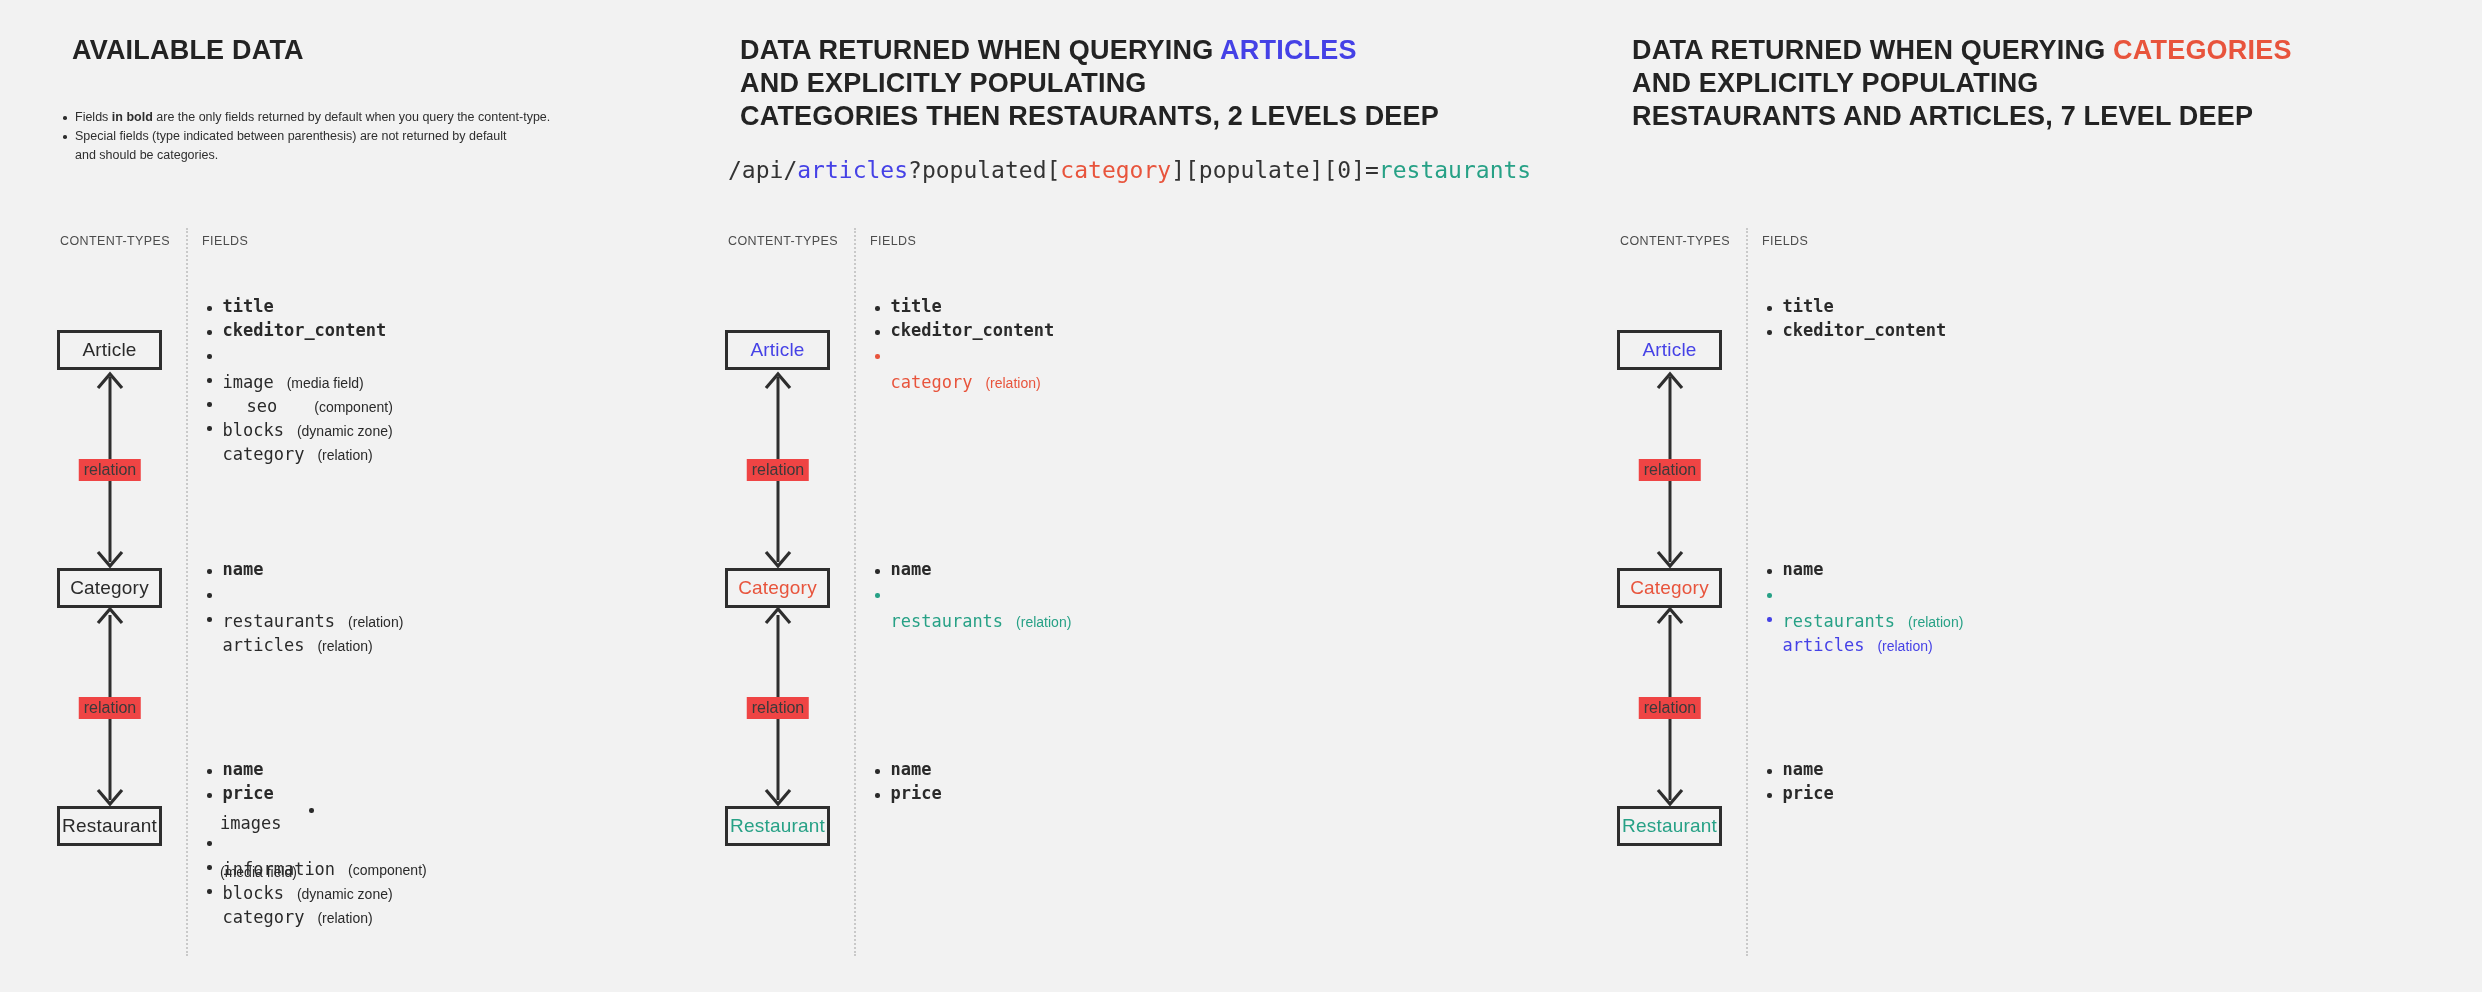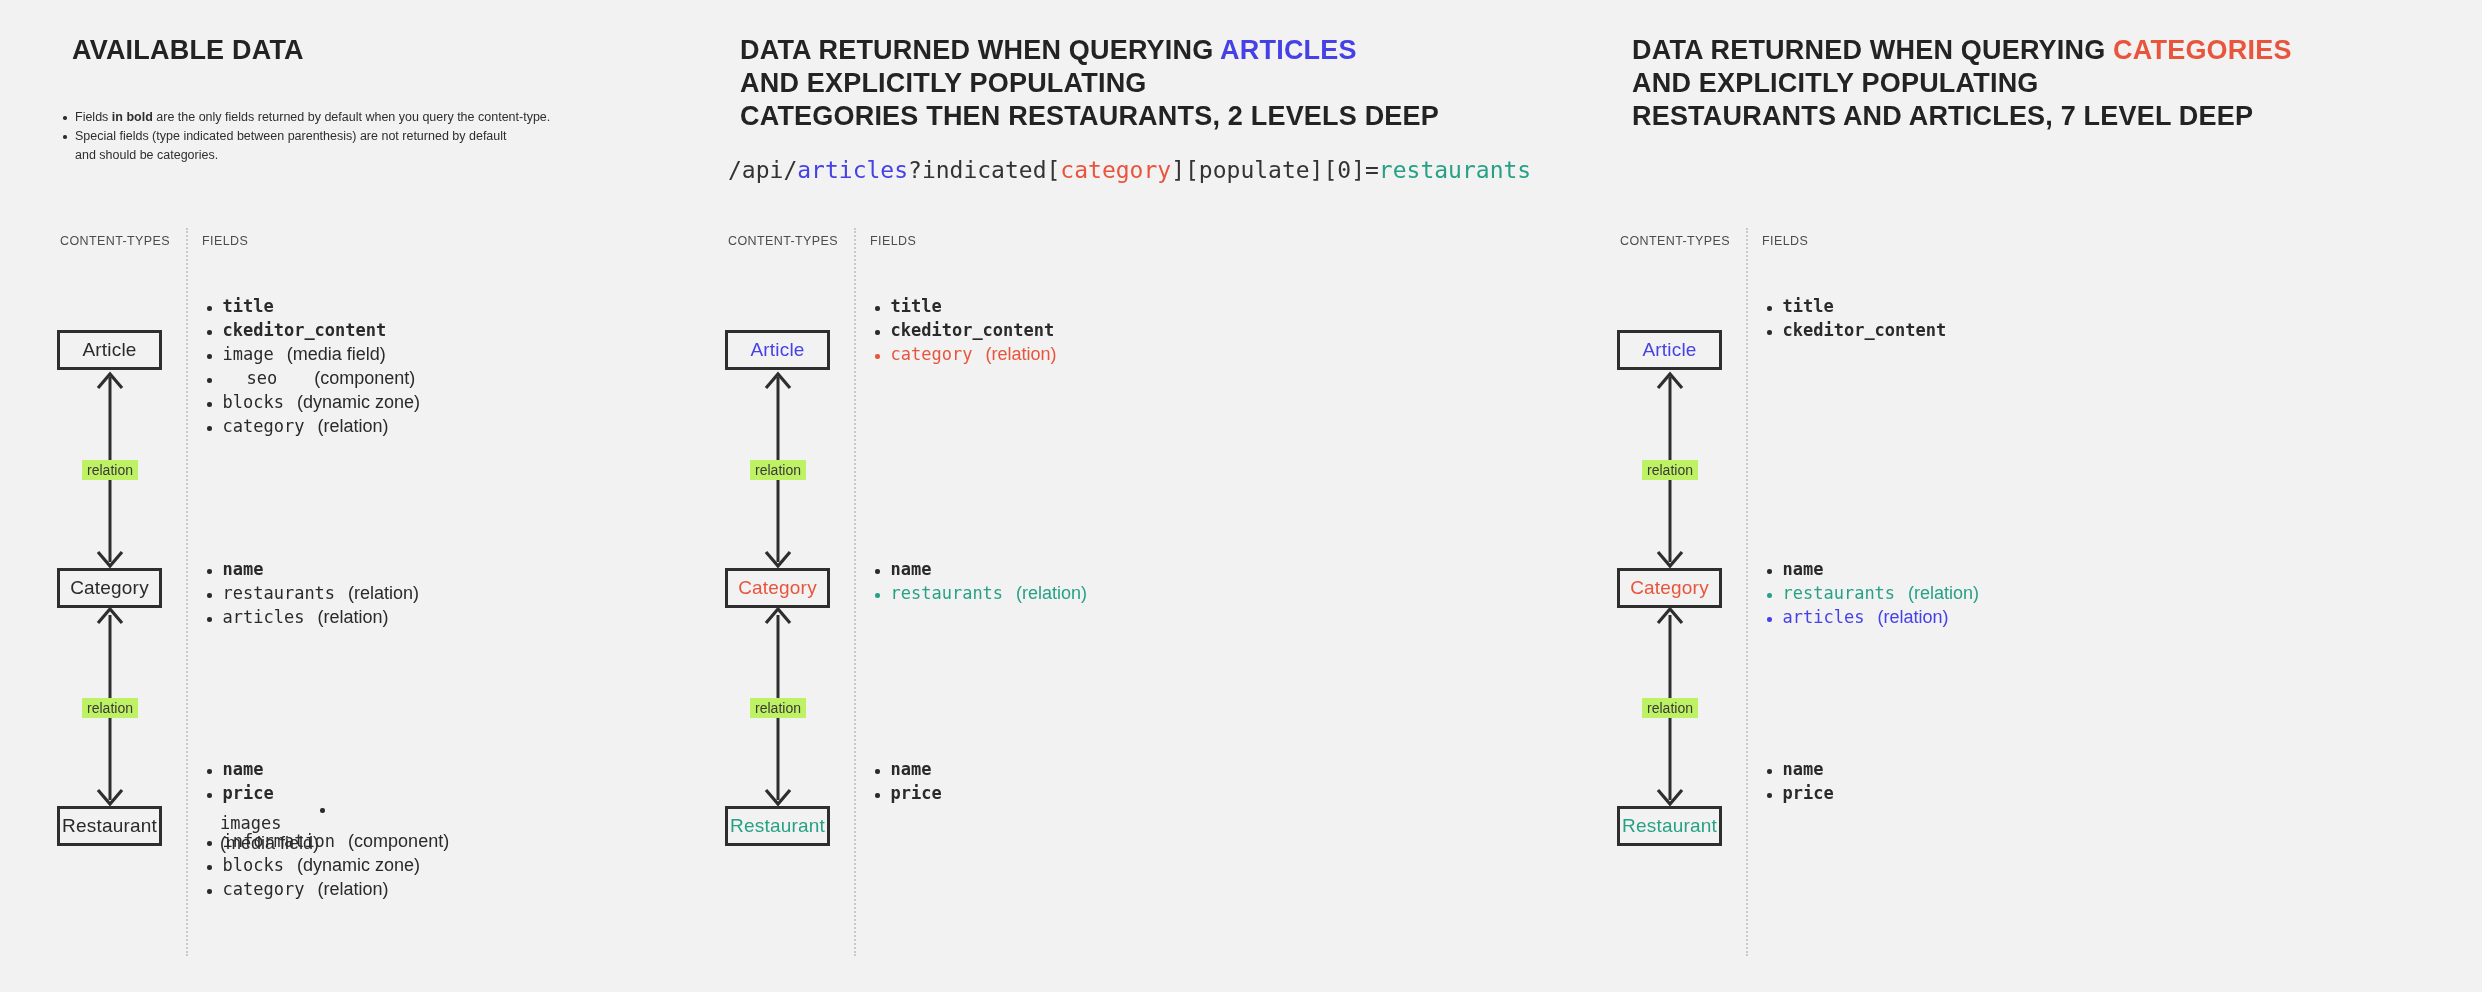--- a/index.html
+++ b/index.html
@@ -14,30 +14,30 @@
   .notes{position:absolute;top:108px;left:2px;font-size:12.5px;line-height:19px;color:#2e2e2e;}
   .note{position:relative;padding-left:13px;}
   .ndot{position:absolute;left:1px;top:8px;width:3.5px;height:3.5px;border-radius:50%;background:#2e2e2e;}
   .nline{white-space:nowrap;}
   .code{position:absolute;top:155px;left:0;font-family:"DejaVu Sans Mono",monospace;
         font-size:23px;line-height:30px;color:#333;white-space:nowrap;}
   .sec-label{position:absolute;top:234px;font-size:12.5px;letter-spacing:0.4px;color:#4c4c4c;white-space:nowrap;}
   .divider{position:absolute;top:228px;height:728px;width:0;border-left:2px dotted #c9c9c9;}
   .ctbox{position:absolute;width:99px;height:34px;border:3.5px solid #2e2e2e;background:#f2f2f2;
          display:flex;align-items:center;justify-content:center;font-size:19px;letter-spacing:0.2px;z-index:3;}
-  .rel-label{position:absolute;transform:translate(-50%,-50%);background:#bef264;
-             padding:2px 5px;font-size:14px;color:#3a3a3a;z-index:2;white-space:nowrap;}
+  .rel-label{position:absolute;transform:translate(-50%,-50%);background:#ef4444;
+             padding:2px 5px;font-size:16px;color:#3a3a3a;z-index:2;white-space:nowrap;}
   .arrows{position:absolute;left:34px;top:371px;z-index:1;}
   .fgroup{position:absolute;}
   .frow{display:flex;align-items:baseline;height:24px;white-space:nowrap;}
   .fdot{width:4.5px;height:4.5px;border-radius:50%;background:currentColor;
         margin-right:11px;flex:none;align-self:center;margin-top:1px;}
   .fname{font-family:"DejaVu Sans Mono",monospace;font-size:17px;}
   .fname.b{font-weight:bold;}
-  .fann{font-size:18px;margin-left:13px;}
+  .fann{font-size:14px;margin-left:13px;margin-top:31px;}
 </style>
 </head>
 <body>
 
 <div class="col" style="left: 60px;">
     <div class="hdr">AVAILABLE DATA</div>
     <div class="notes">
       <div class="note">
         <span class="ndot"></span>
         <div class="nline"><span>Fields </span><span style="font-weight: bold;">in bold</span><span> are the only fields returned by default when you query the content-type.</span></div>
@@ -146,21 +146,21 @@
     </svg>
     <div class="rel-label" style="left: 50px; top: 470px;">relation</div>
     <div class="rel-label" style="left: 50px; top: 708px;">relation</div>
   </div>
 <div class="col" style="left: 728px;">
     <div class="hdr">
       <div><span>DATA RETURNED WHEN QUERYING </span><span style="color: rgb(69, 65, 230);">ARTICLES</span></div>
       <div><span>AND EXPLICITLY POPULATING</span></div>
       <div><span>CATEGORIES THEN RESTAURANTS, 2 LEVELS DEEP</span></div>
     </div>
-    <div class="code"><span>/api/</span><span style="color: rgb(69, 65, 230);">articles</span><span>?indicated[</span><span style="color: rgb(232, 84, 60);">category</span><span>][populate][0]=</span><span style="color: rgb(39, 161, 134);">restaurants</span></div>
+    <div class="code"><span>/api/</span><span style="color: rgb(69, 65, 230);">articles</span><span>?populated[</span><span style="color: rgb(232, 84, 60);">category</span><span>][populate][0]=</span><span style="color: rgb(39, 161, 134);">restaurants</span></div>
     <div class="sec-label" style="left: 0px;">CONTENT-TYPES</div>
     <div class="sec-label" style="left: 142px;">FIELDS</div>
     <div class="divider" style="left: 126px;"></div>
     <div class="ctbox" style="left: -3px; top: 330px; color: rgb(69, 65, 230);">
       <span>Article</span>
     </div>
     <div class="fgroup" style="left: 147px; top: 296px;">
       <div class="frow" style="color: rgb(42, 42, 42);">
         <span class="fdot"></span>
         <span class="fname b">title</span>

